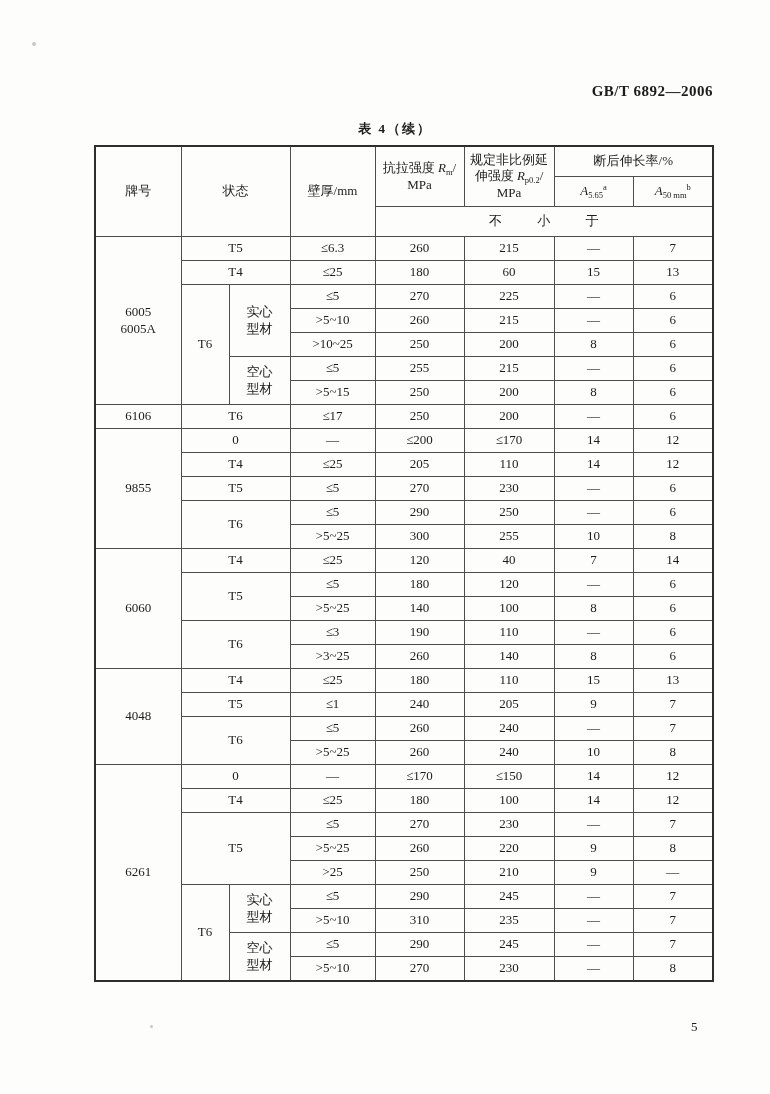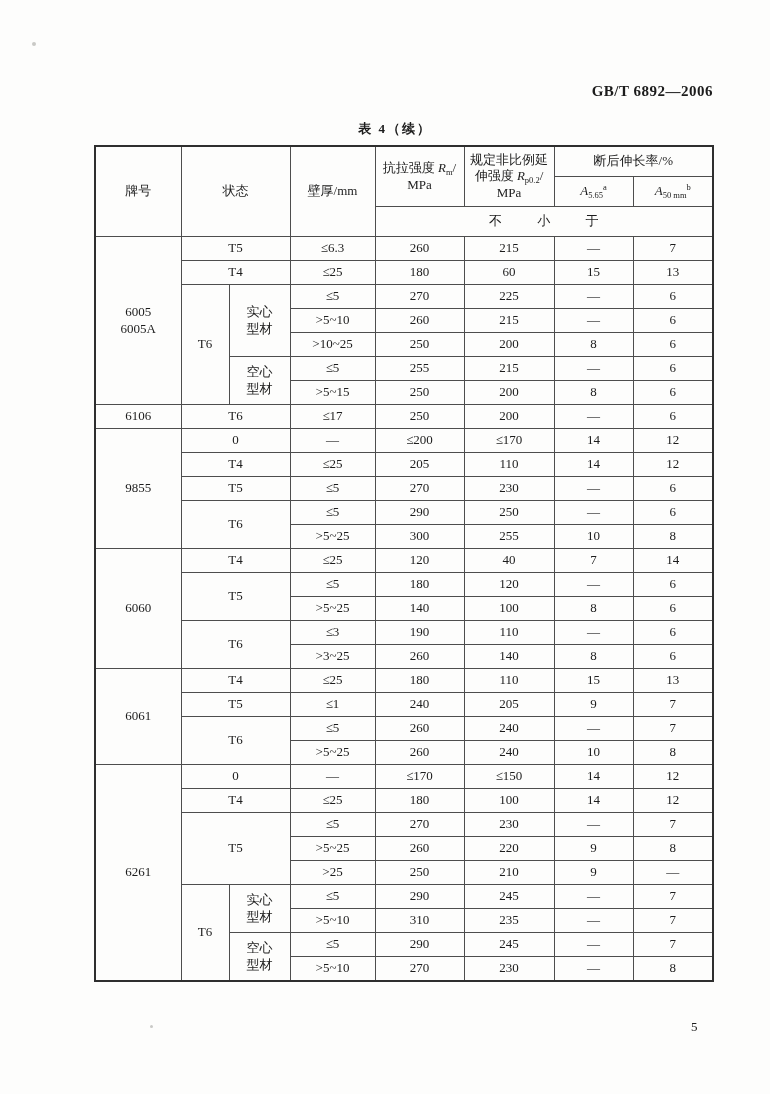--- a/index.html
+++ b/index.html
@@ -228,21 +228,21 @@
   </tr>
   <tr>
     <td>&gt;3~25</td>
     <td>260</td>
     <td>140</td>
     <td>8</td>
     <td>6</td>
   </tr>
 
   <tr>
-    <td rowspan="4">6061</td>
+    <td rowspan="4">4048</td>
     <td colspan="2">T4</td>
     <td>≤25</td>
     <td>180</td>
     <td>110</td>
     <td>15</td>
     <td>13</td>
   </tr>
   <tr>
     <td colspan="2">T5</td>
     <td>≤1</td>

